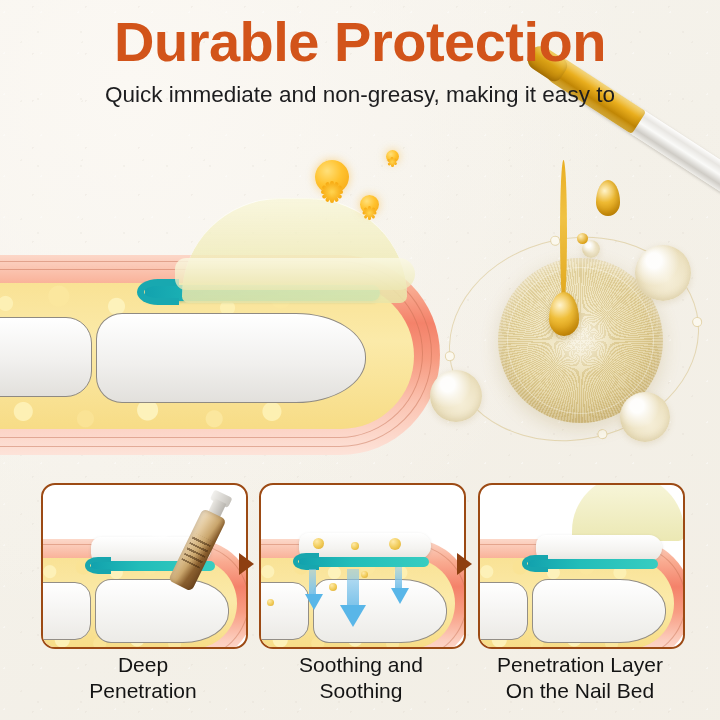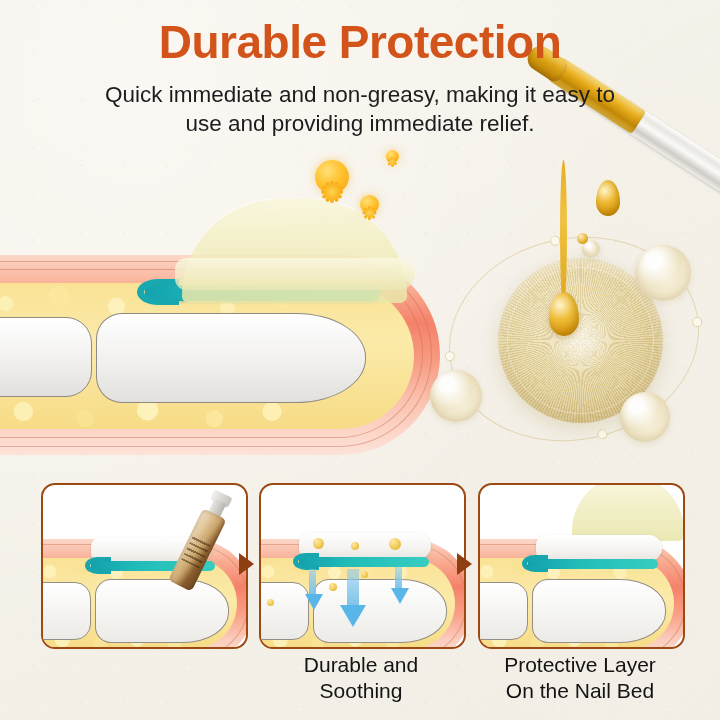--- a/index.html
+++ b/index.html
@@ -18,21 +18,21 @@
     background-image:
       radial-gradient(circle at 12% 30%, rgba(255,255,255,.5) 0 1px, transparent 1px),
       radial-gradient(circle at 62% 14%, rgba(180,170,155,.12) 0 1px, transparent 1px),
       radial-gradient(circle at 35% 72%, rgba(180,170,155,.10) 0 1px, transparent 1px),
       radial-gradient(circle at 88% 48%, rgba(180,170,155,.10) 0 1px, transparent 1px);
     background-size:37px 41px,53px 47px,61px 59px,43px 67px;
     opacity:.85;}
 
   
   .title{position:absolute;left:0;right:0;top:17px;text-align:center;
-    font-size:46px;line-height:50px;font-weight:700;color:#d2541a;
+    font-size:56px;line-height:50px;font-weight:700;color:#d2541a;
     letter-spacing:-.5px;z-index:40;}
   .subtitle{position:absolute;left:60px;right:60px;top:80px;text-align:center;
     font-size:22.5px;line-height:29px;color:#1d1d1f;z-index:40;}
 
   
   .art{position:absolute;z-index:18;}
   .oil-scene{left:430px;top:40px;width:290px;height:420px;}
 
   .ring{position:absolute;left:18px;top:198px;width:250px;height:200px;
     border:1px solid rgba(206,178,104,.42);border-radius:50%;
@@ -234,21 +234,20 @@
     background:radial-gradient(circle at 35% 30%,#ffeaa8 0%,#f0ca55 55%,#d9a42c 100%);}
 </style>
 </head>
 <body>
 
 <div id="stage">
 
   <div class="title">Durable Protection</div>
   <div class="subtitle">
     <span>Quick immediate and non-greasy, making it easy to</span><br>
-    <span>use and providing immediate relief.</span>
   </div>
 
   <div class="germ g1">
     <span style="transform:rotate(0deg)"></span>
       <span style="transform:rotate(30deg)"></span>
     <span style="transform:rotate(60deg)"></span>
       <span style="transform:rotate(90deg)"></span>
     <span style="transform:rotate(120deg)"></span>
       <span style="transform:rotate(150deg)"></span>
     <span style="transform:rotate(180deg)"></span>
@@ -366,23 +365,27 @@
         <div class="m-skin"></div>
           <div class="m-line"></div>
           <div class="m-fat"></div>
         <div class="m-bone1"></div>
           <div class="m-bone2"></div>
         <div class="m-nail" style="left:70px;top:-4px;width:126px;height:26px"></div>
         <div class="m-teal" style="left:62px;top:20px;width:130px"></div>
       </div>
     </div>
 
+    <div class="cap c1">
+      <span>Deep</span><br>
+      <span>Penetration</span>
+    </div>
     <div class="cap c2">
-      <span>Durable and</span><br>
+      <span>Soothing and</span><br>
       <span>Soothing</span>
     </div>
     <div class="cap c3">
-      <span>Protective Layer</span><br>
+      <span>Penetration Layer</span><br>
       <span>On the Nail Bed</span>
     </div>
 
   </div>
 </div>
 
 </body></html>

